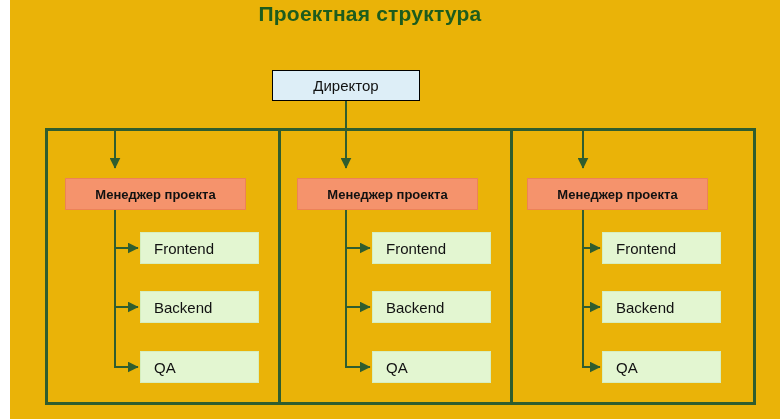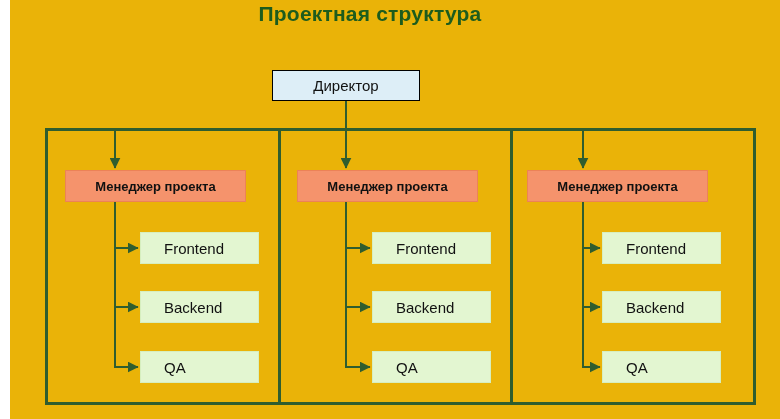--- a/index.html
+++ b/index.html
@@ -62,36 +62,36 @@
     left: 262px;
     top: 70px;
     width: 148px;
     height: 31px;
     background: #ddeef7;
     border: 1px solid #000000;
     justify-content: center;
     font-size: 15px;
   }
   .manager {
-    top: 170px;
+    top: 178px;
     width: 181px;
     height: 32px;
     background: #f5936c;
     border: 1px solid #ec8257;
     justify-content: center;
     font-size: 13px;
     font-weight: 600;
   }
   .team {
     width: 119px;
     height: 32px;
     background: #e3f6d1;
     border: 1px solid #d7efbf;
     justify-content: flex-start;
-    padding-left: 23px;
+    padding-left: 13px;
     font-size: 15px;
   }
 </style>
 </head>
 <body>
 
 <div class="canvas">
 
   <h1 class="title">Проектная структура</h1>
 

